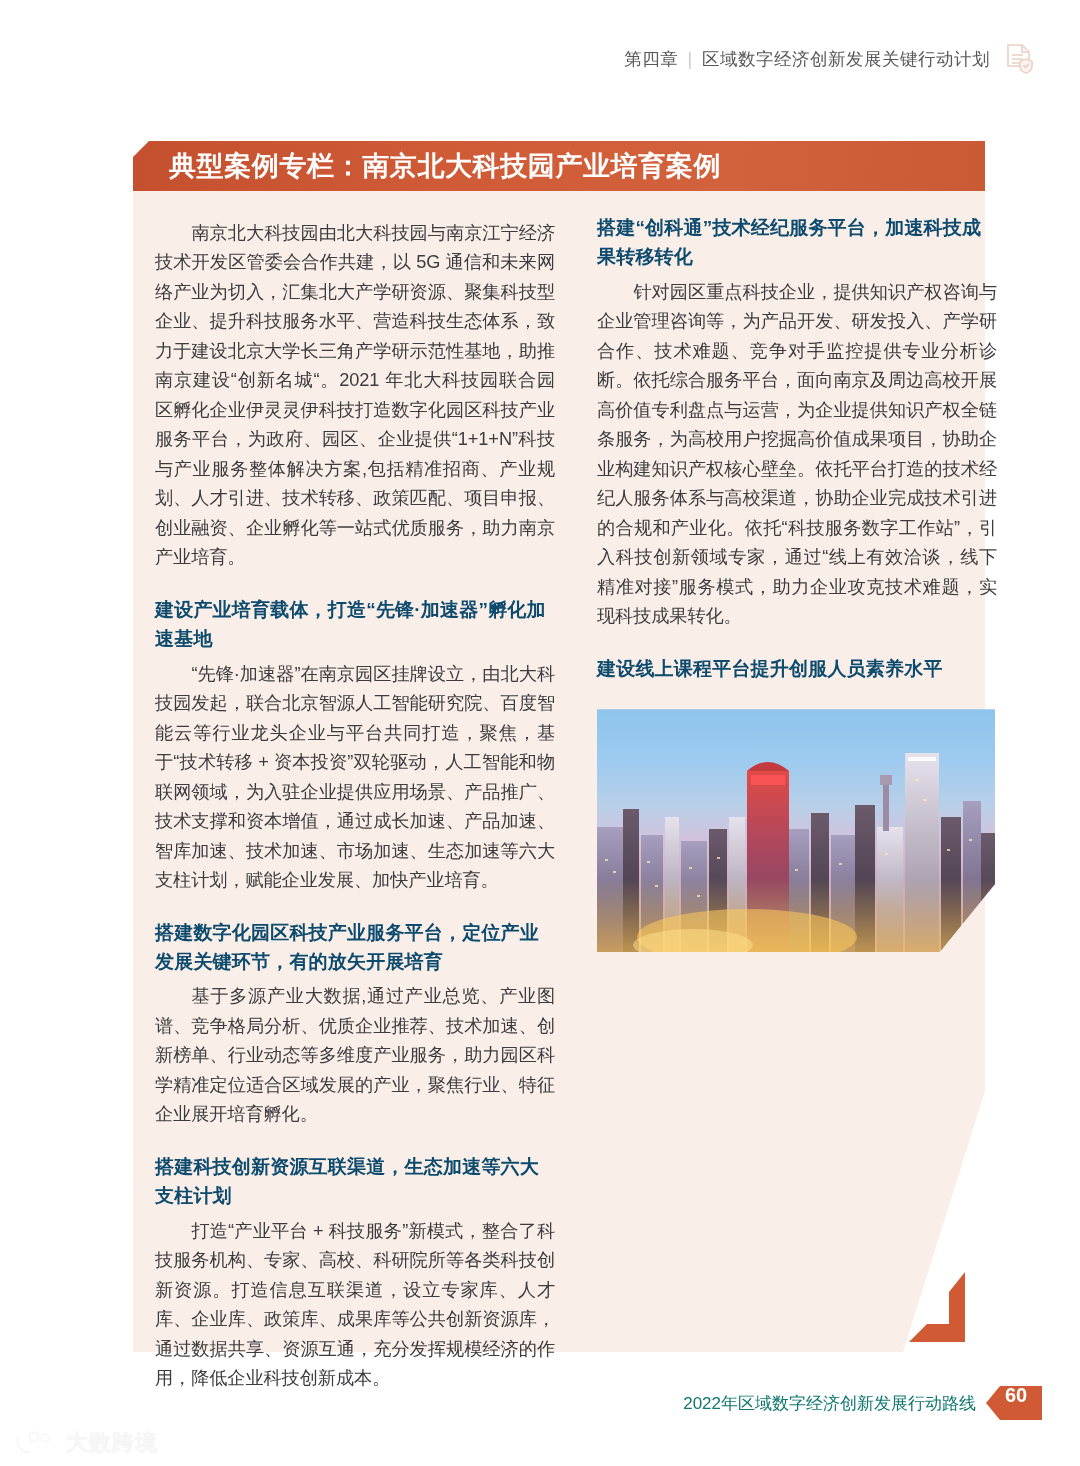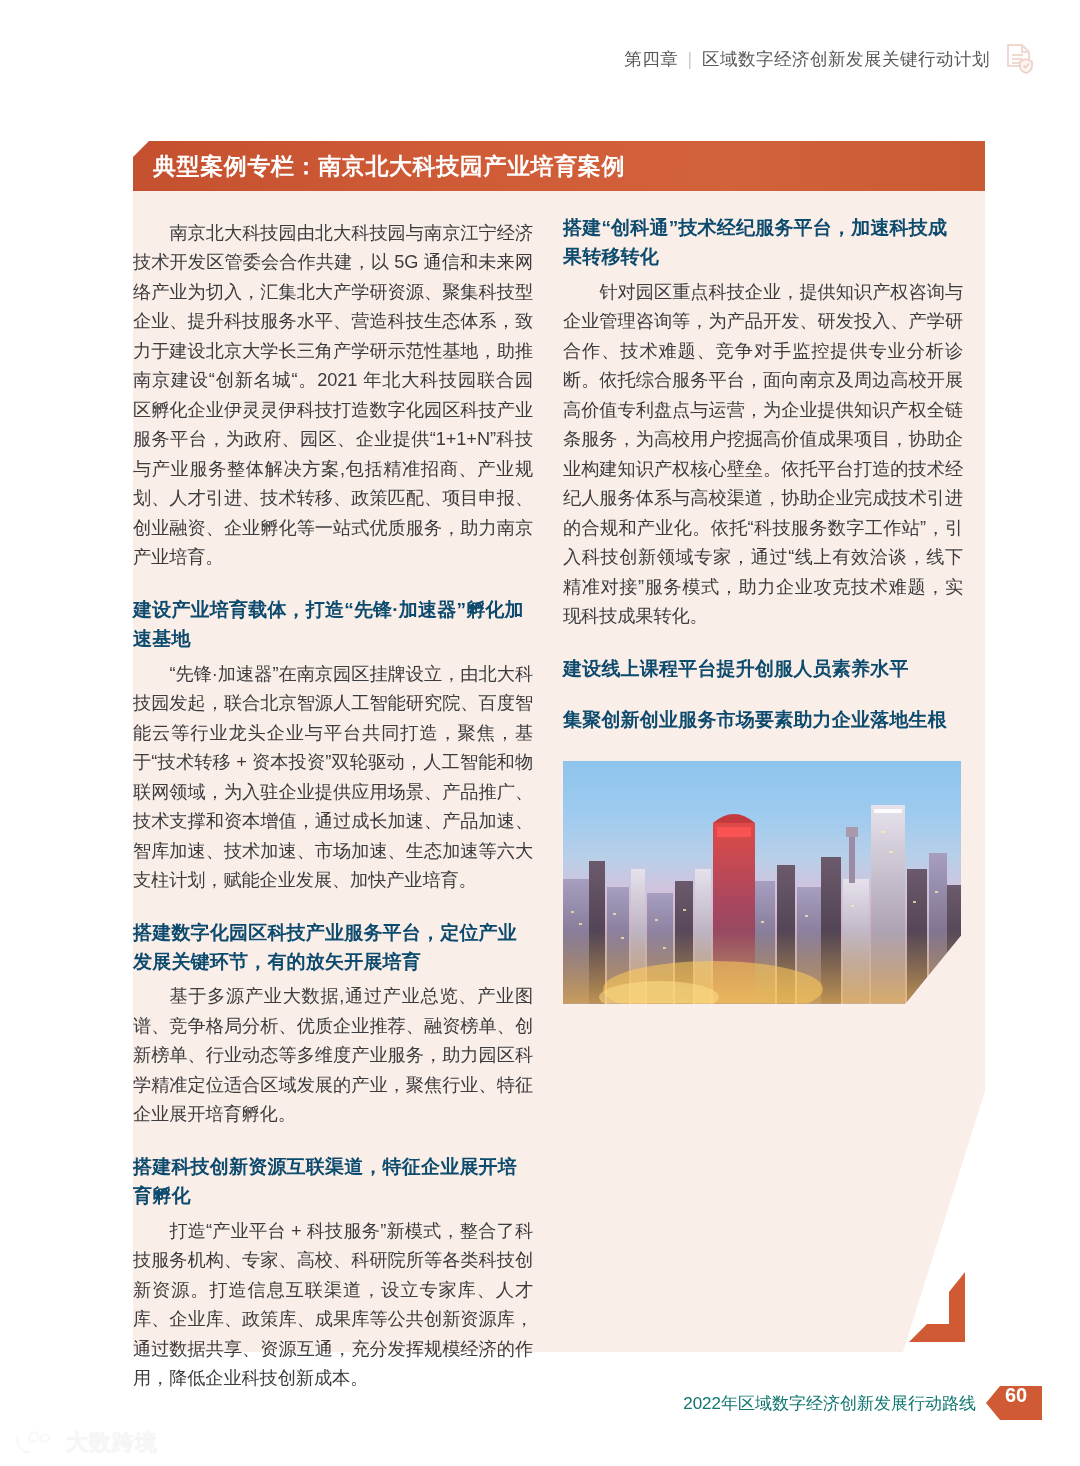--- a/index.html
+++ b/index.html
@@ -26,40 +26,39 @@
   
   .banner {
     position: absolute; left: 133px; top: 141px;
     width: 852px; height: 50px;
     background: linear-gradient(95deg, #c4502f 0%, #cf5a36 35%, #d2623c 70%, #c95a33 100%);
     -webkit-clip-path: polygon(16px 0, 100% 0, 100% 100%, 0 100%, 0 16px);
     clip-path: polygon(16px 0, 100% 0, 100% 100%, 0 100%, 0 16px);
     display: flex; align-items: center;
   }
   .banner-title {
-    color: #ffffff; font-size: 23px; font-weight: bold;
-    letter-spacing: .6px; margin-left: 20px; white-space: nowrap;
+    color: #ffffff; font-size: 27px; font-weight: bold;
+    letter-spacing: .6px; margin-left: 36px; white-space: nowrap;
   }
 
   
   .panel {
     position: absolute; left: 133px; top: 191px;
     width: 852px; height: 1161px;
     background: #faeee9;
     -webkit-clip-path: polygon(0 0, 100% 0, 100% 900px, 770px 100%, 0 100%);
     clip-path: polygon(0 0, 100% 0, 100% 900px, 770px 100%, 0 100%);
   }
 
   
   .cols {
     position: absolute; left: 133px; top: 191px;
     width: 852px; height: 1161px;
-    display: flex; gap: 30px;
+    display: flex; gap: 42px;
     padding: 22px 22px 0 22px;
-    justify-content: flex-end;
   }
   .col { width: 400px; flex: none; }
 
   h3.sec {
     color: #0c4a6e; font-size: 19px; font-weight: bold;
     line-height: 1.55; margin: 22px 0 4px 0; letter-spacing: .2px;
   }
   h3.sec.first { margin-top: 0; }
   p.body {
     color: #3c3c3e; font-size: 18.2px; line-height: 1.62;
@@ -147,33 +146,32 @@
 
   <div class="cols">
 
     <div class="col">
       <p class="body">南京北大科技园由北大科技园与南京江宁经济技术开发区管委会合作共建，以 5G 通信和未来网络产业为切入，汇集北大产学研资源、聚集科技型企业、提升科技服务水平、营造科技生态体系，致力于建设北京大学长三角产学研示范性基地，助推南京建设“创新名城“。2021 年北大科技园联合园区孵化企业伊灵灵伊科技打造数字化园区科技产业服务平台，为政府、园区、企业提供“1+1+N”科技与产业服务整体解决方案,包括精准招商、产业规划、人才引进、技术转移、政策匹配、项目申报、创业融资、企业孵化等一站式优质服务，助力南京产业培育。</p>
 
       <h3 class="sec">建设产业培育载体，打造“先锋·加速器”孵化加速基地</h3>
       <p class="body">“先锋·加速器”在南京园区挂牌设立，由北大科技园发起，联合北京智源人工智能研究院、百度智能云等行业龙头企业与平台共同打造，聚焦，基于“技术转移 + 资本投资”双轮驱动，人工智能和物联网领域，为入驻企业提供应用场景、产品推广、技术支撑和资本增值，通过成长加速、产品加速、智库加速、技术加速、市场加速、生态加速等六大支柱计划，赋能企业发展、加快产业培育。</p>
 
       <h3 class="sec">搭建数字化园区科技产业服务平台，定位产业发展关键环节，有的放矢开展培育</h3>
-      <p class="body">基于多源产业大数据,通过产业总览、产业图谱、竞争格局分析、优质企业推荐、融资榜单、创新榜单、行业动态等多维度产业服务，助力园区科学精准定位适合区域发展的产业，聚焦行业、特征企业展开培育孵化。</p>
-
-      <h3 class="sec">搭建科技创新资源互联渠道，特征企业展开培育孵化</h3>
+      <p class="body">基于多源产业大数据,通过产业总览、产业图谱、竞争格局分析、优质企业推荐、技术加速、创新榜单、行业动态等多维度产业服务，助力园区科学精准定位适合区域发展的产业，聚焦行业、特征企业展开培育孵化。</p>
+
+      <h3 class="sec">搭建科技创新资源互联渠道，生态加速等六大支柱计划</h3>
       <p class="body">打造“产业平台 + 科技服务”新模式，整合了科技服务机构、专家、高校、科研院所等各类科技创新资源。打造信息互联渠道，设立专家库、人才库、企业库、政策库、成果库等公共创新资源库，通过数据共享、资源互通，充分发挥规模经济的作用，降低企业科技创新成本。</p>
     </div>
 
     <div class="col">
       <h3 class="sec first">搭建“创科通”技术经纪服务平台，加速科技成果转移转化</h3>
       <p class="body">针对园区重点科技企业，提供知识产权咨询与企业管理咨询等，为产品开发、研发投入、产学研合作、技术难题、竞争对手监控提供专业分析诊断。依托综合服务平台，面向南京及周边高校开展高价值专利盘点与运营，为企业提供知识产权全链条服务，为高校用户挖掘高价值成果项目，协助企业构建知识产权核心壁垒。依托平台打造的技术经纪人服务体系与高校渠道，协助企业完成技术引进的合规和产业化。依托“科技服务数字工作站”，引入科技创新领域专家，通过“线上有效洽谈，线下精准对接”服务模式，助力企业攻克技术难题，实现科技成果转化。</p>
 
       <h3 class="sec">建设线上课程平台提升创服人员素养水平</h3>
 
-      <h3 class="sec">集聚创新创业服务市场要素助力企业落地生根</h3>
 
       <div class="photo-wrap">
         <div class="sky"></div>
         <svg width="398" height="243" viewBox="0 0 398 243" style="position:absolute;inset:0;">
           <defs>
             <linearGradient id="b1" x1="0" y1="0" x2="0" y2="1">
               <stop offset="0%" stop-color="#a79ec0"></stop>
                 <stop offset="100%" stop-color="#5d4f66"></stop>
             </linearGradient>
             <linearGradient id="b2" x1="0" y1="0" x2="0" y2="1">

